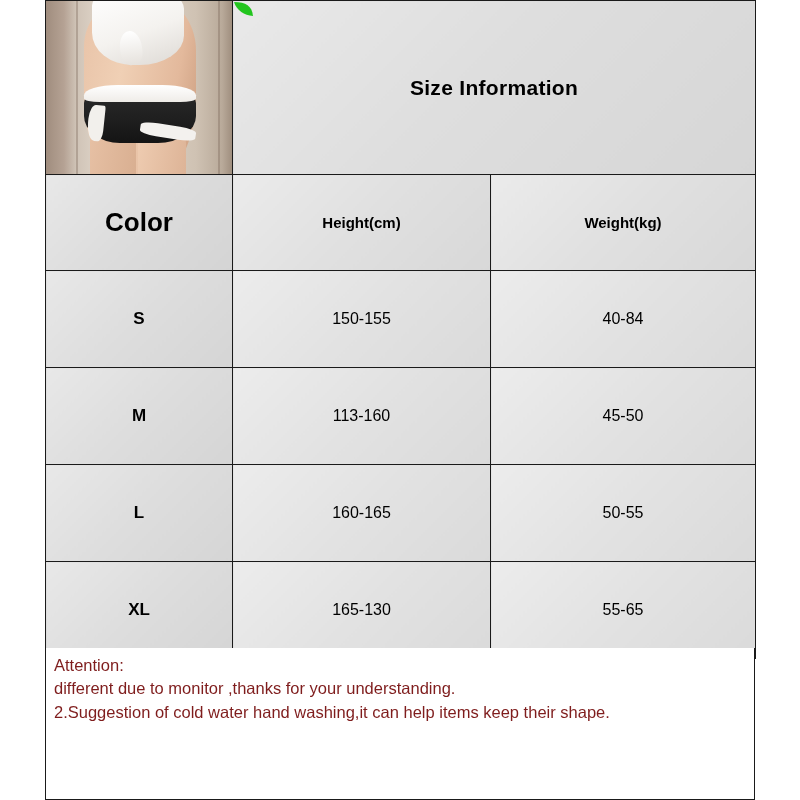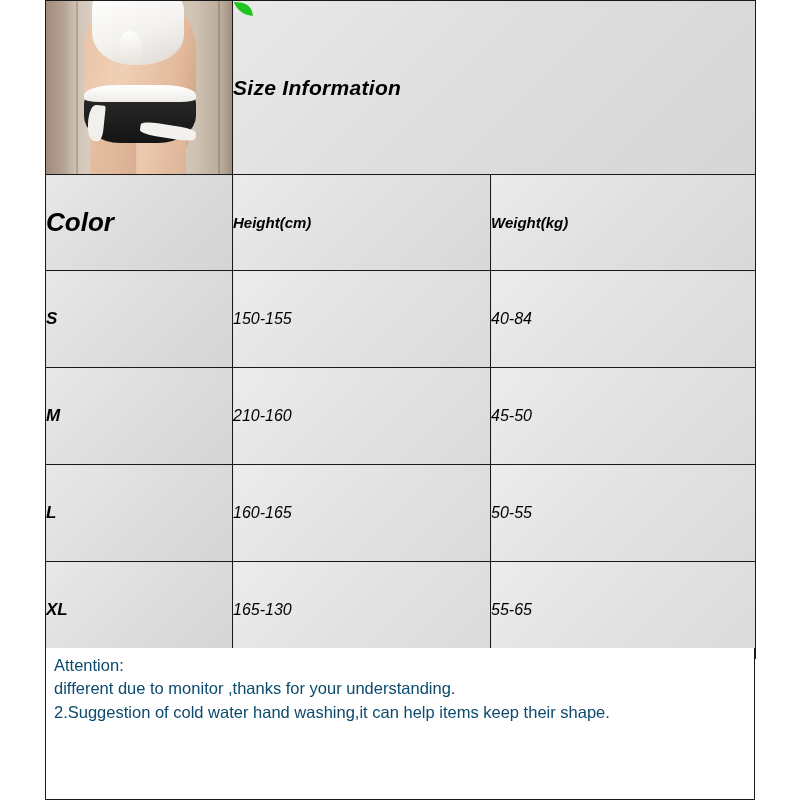--- a/index.html
+++ b/index.html
@@ -26,21 +26,21 @@
     left: 45px;
     top: 0px;
     width: 710px;
     border-collapse: collapse;
     table-layout: fixed;
   }
   .size-table td {
     border: 1px solid #1a1a1a;
     padding: 0;
     vertical-align: middle;
-    font-style: italic;
+    text-align: center;
   }
   
   .col-size { width: 187px; }
   .col-height { width: 258px; }
   .col-weight { width: 265px; }
 
   .cell-photo {
     height: 173px;
     padding: 0 !important;
     background: #d9cfc8;
@@ -88,21 +88,21 @@
     border: 1px solid #1a1a1a;
     border-top: none;
     box-sizing: border-box;
     background: #ffffff;
     padding: 6px 8px 0 8px;
   }
   .attention-box p {
     margin: 0;
     font-size: 16.5px;
     line-height: 1.42;
-    color: #0c4a6e;
+    color: #7f1d1d;
   }
 
   
   .photo {
     position: absolute;
     inset: 0;
     background:
       linear-gradient(90deg,
         #a08d7e 0px, #b5a294 18px,
         #cfc3b6 30px, #ded3c7 52px,
@@ -253,21 +253,21 @@
         <td class="hdr-col">Weight(kg)</td>
       </tr>
 
       <tr>
         <td class="row-label">S</td>
         <td class="row-val">150-155</td>
         <td class="row-val">40-84</td>
       </tr>
       <tr>
         <td class="row-label">M</td>
-        <td class="row-val">210-160</td>
+        <td class="row-val">113-160</td>
         <td class="row-val">45-50</td>
       </tr>
       <tr>
         <td class="row-label">L</td>
         <td class="row-val">160-165</td>
         <td class="row-val">50-55</td>
       </tr>
       <tr>
         <td class="row-label">XL</td>
         <td class="row-val">165-130</td>

